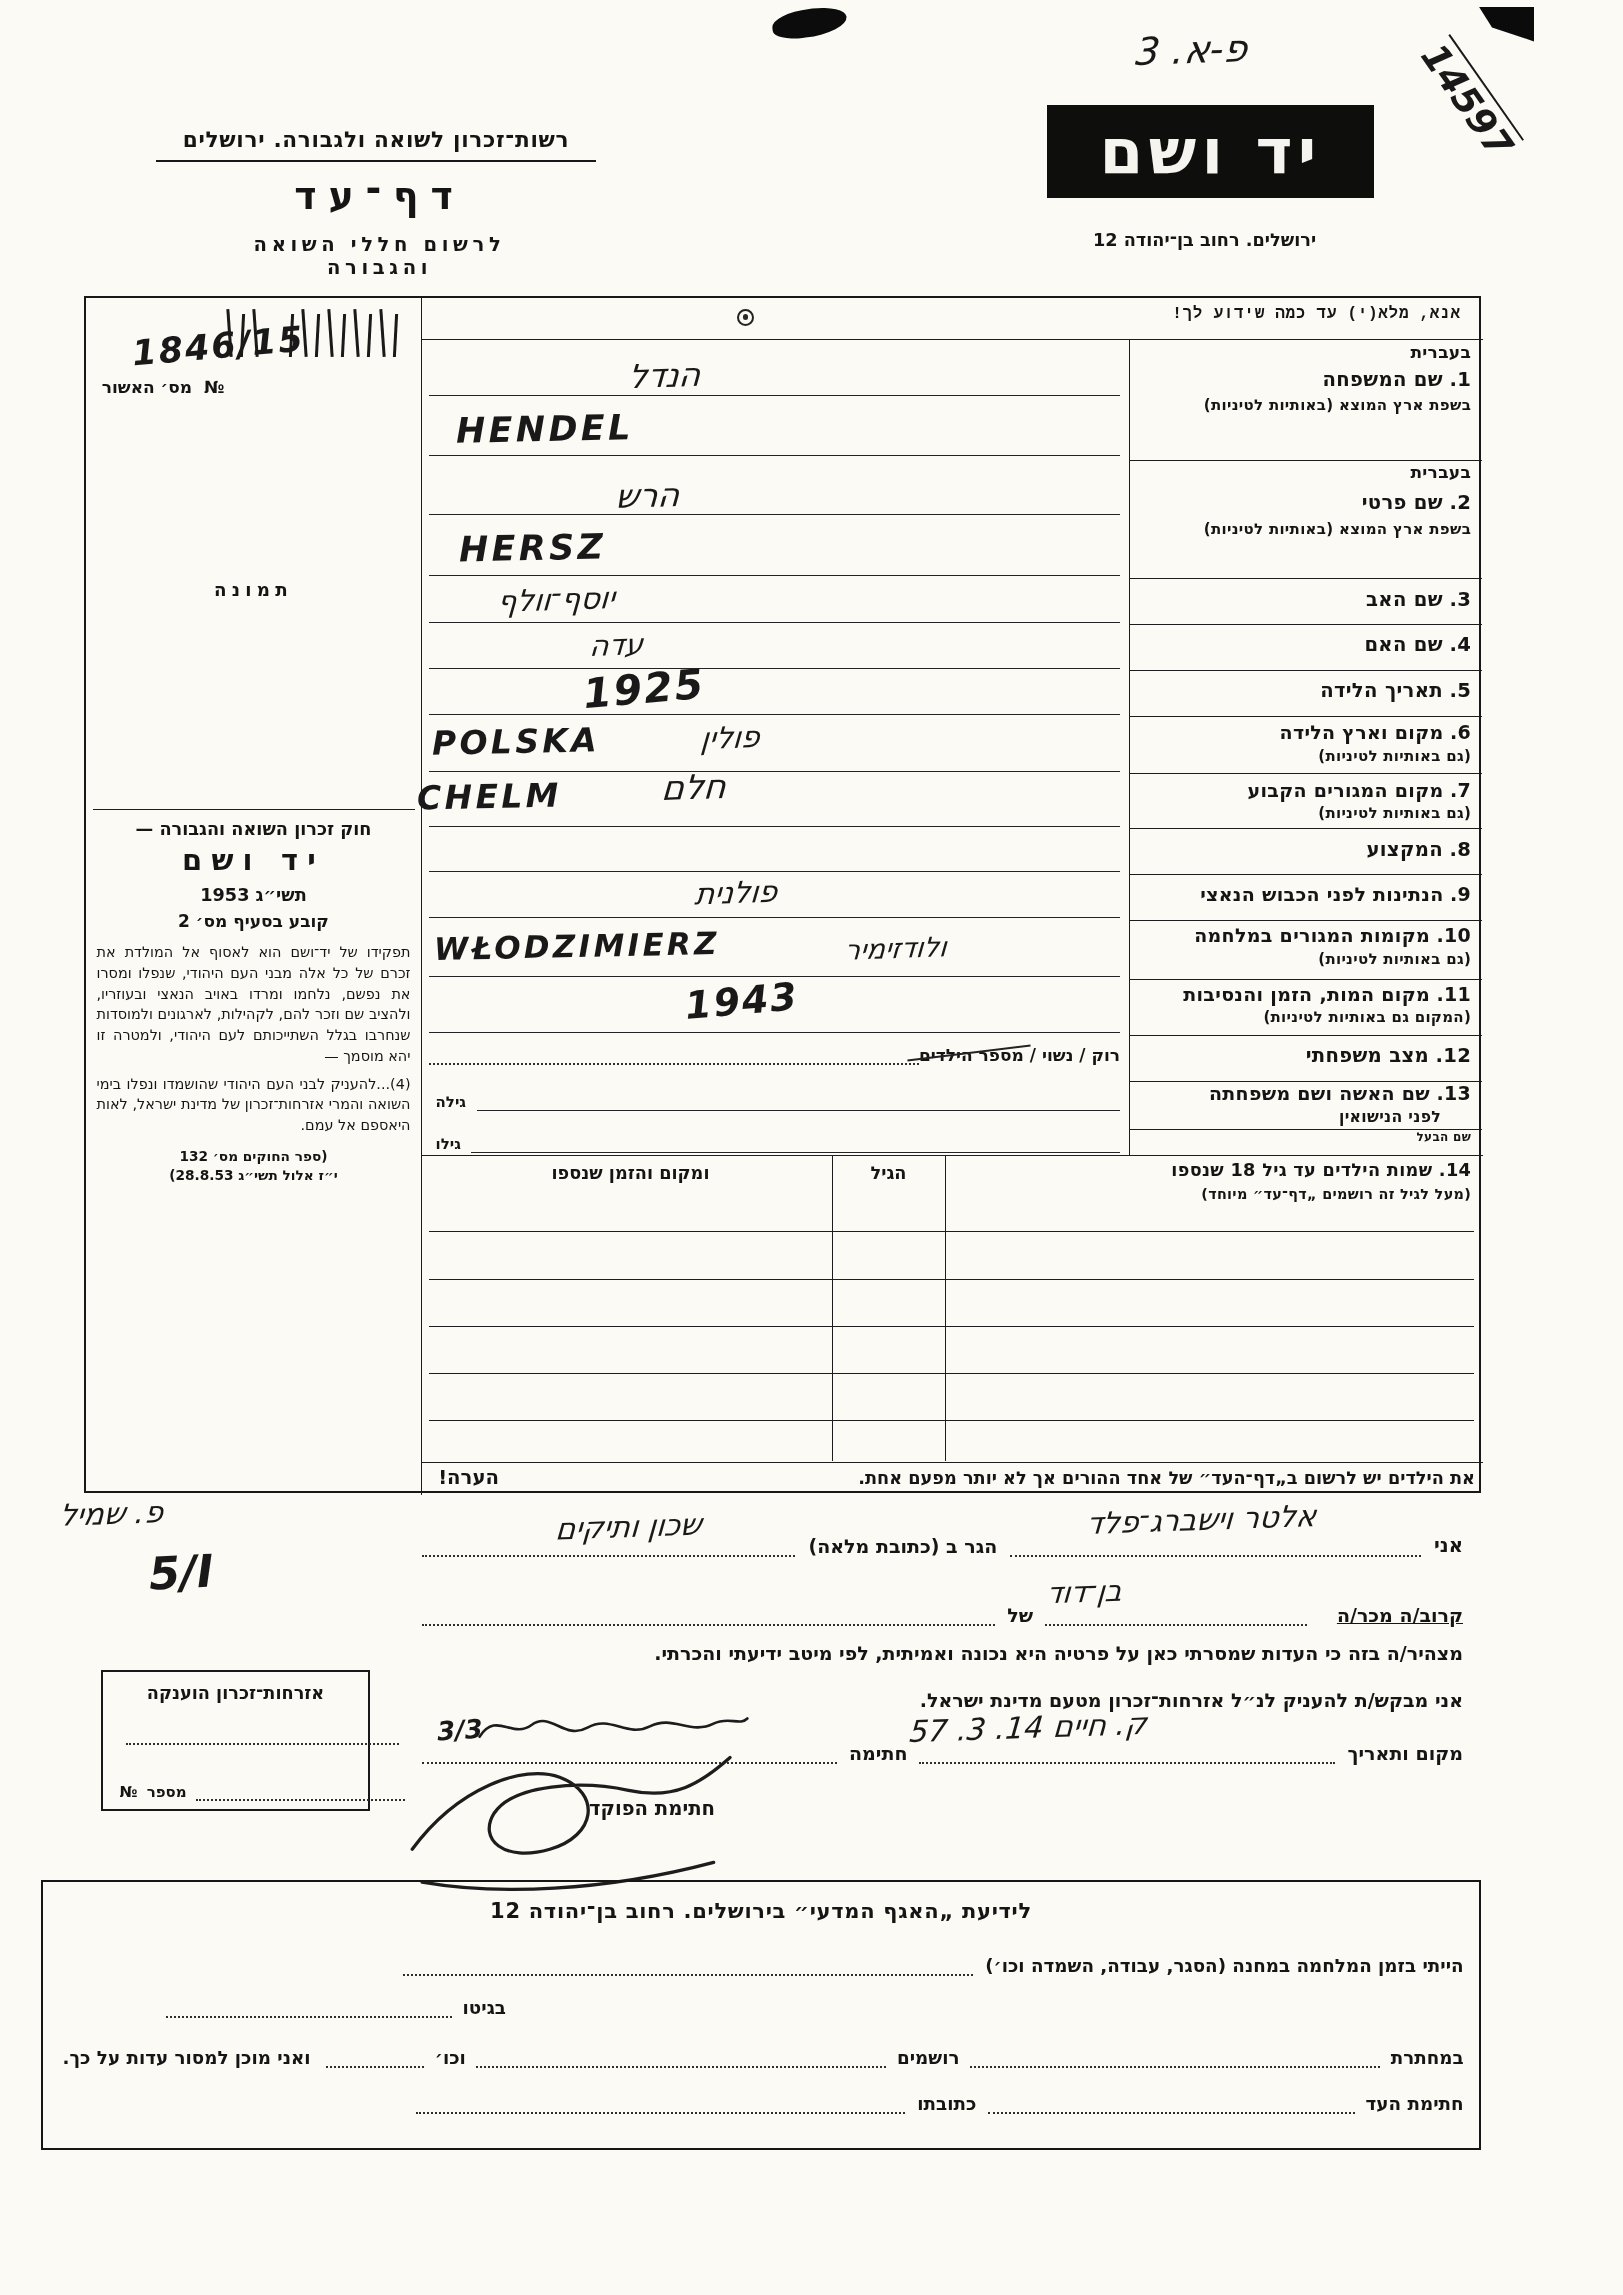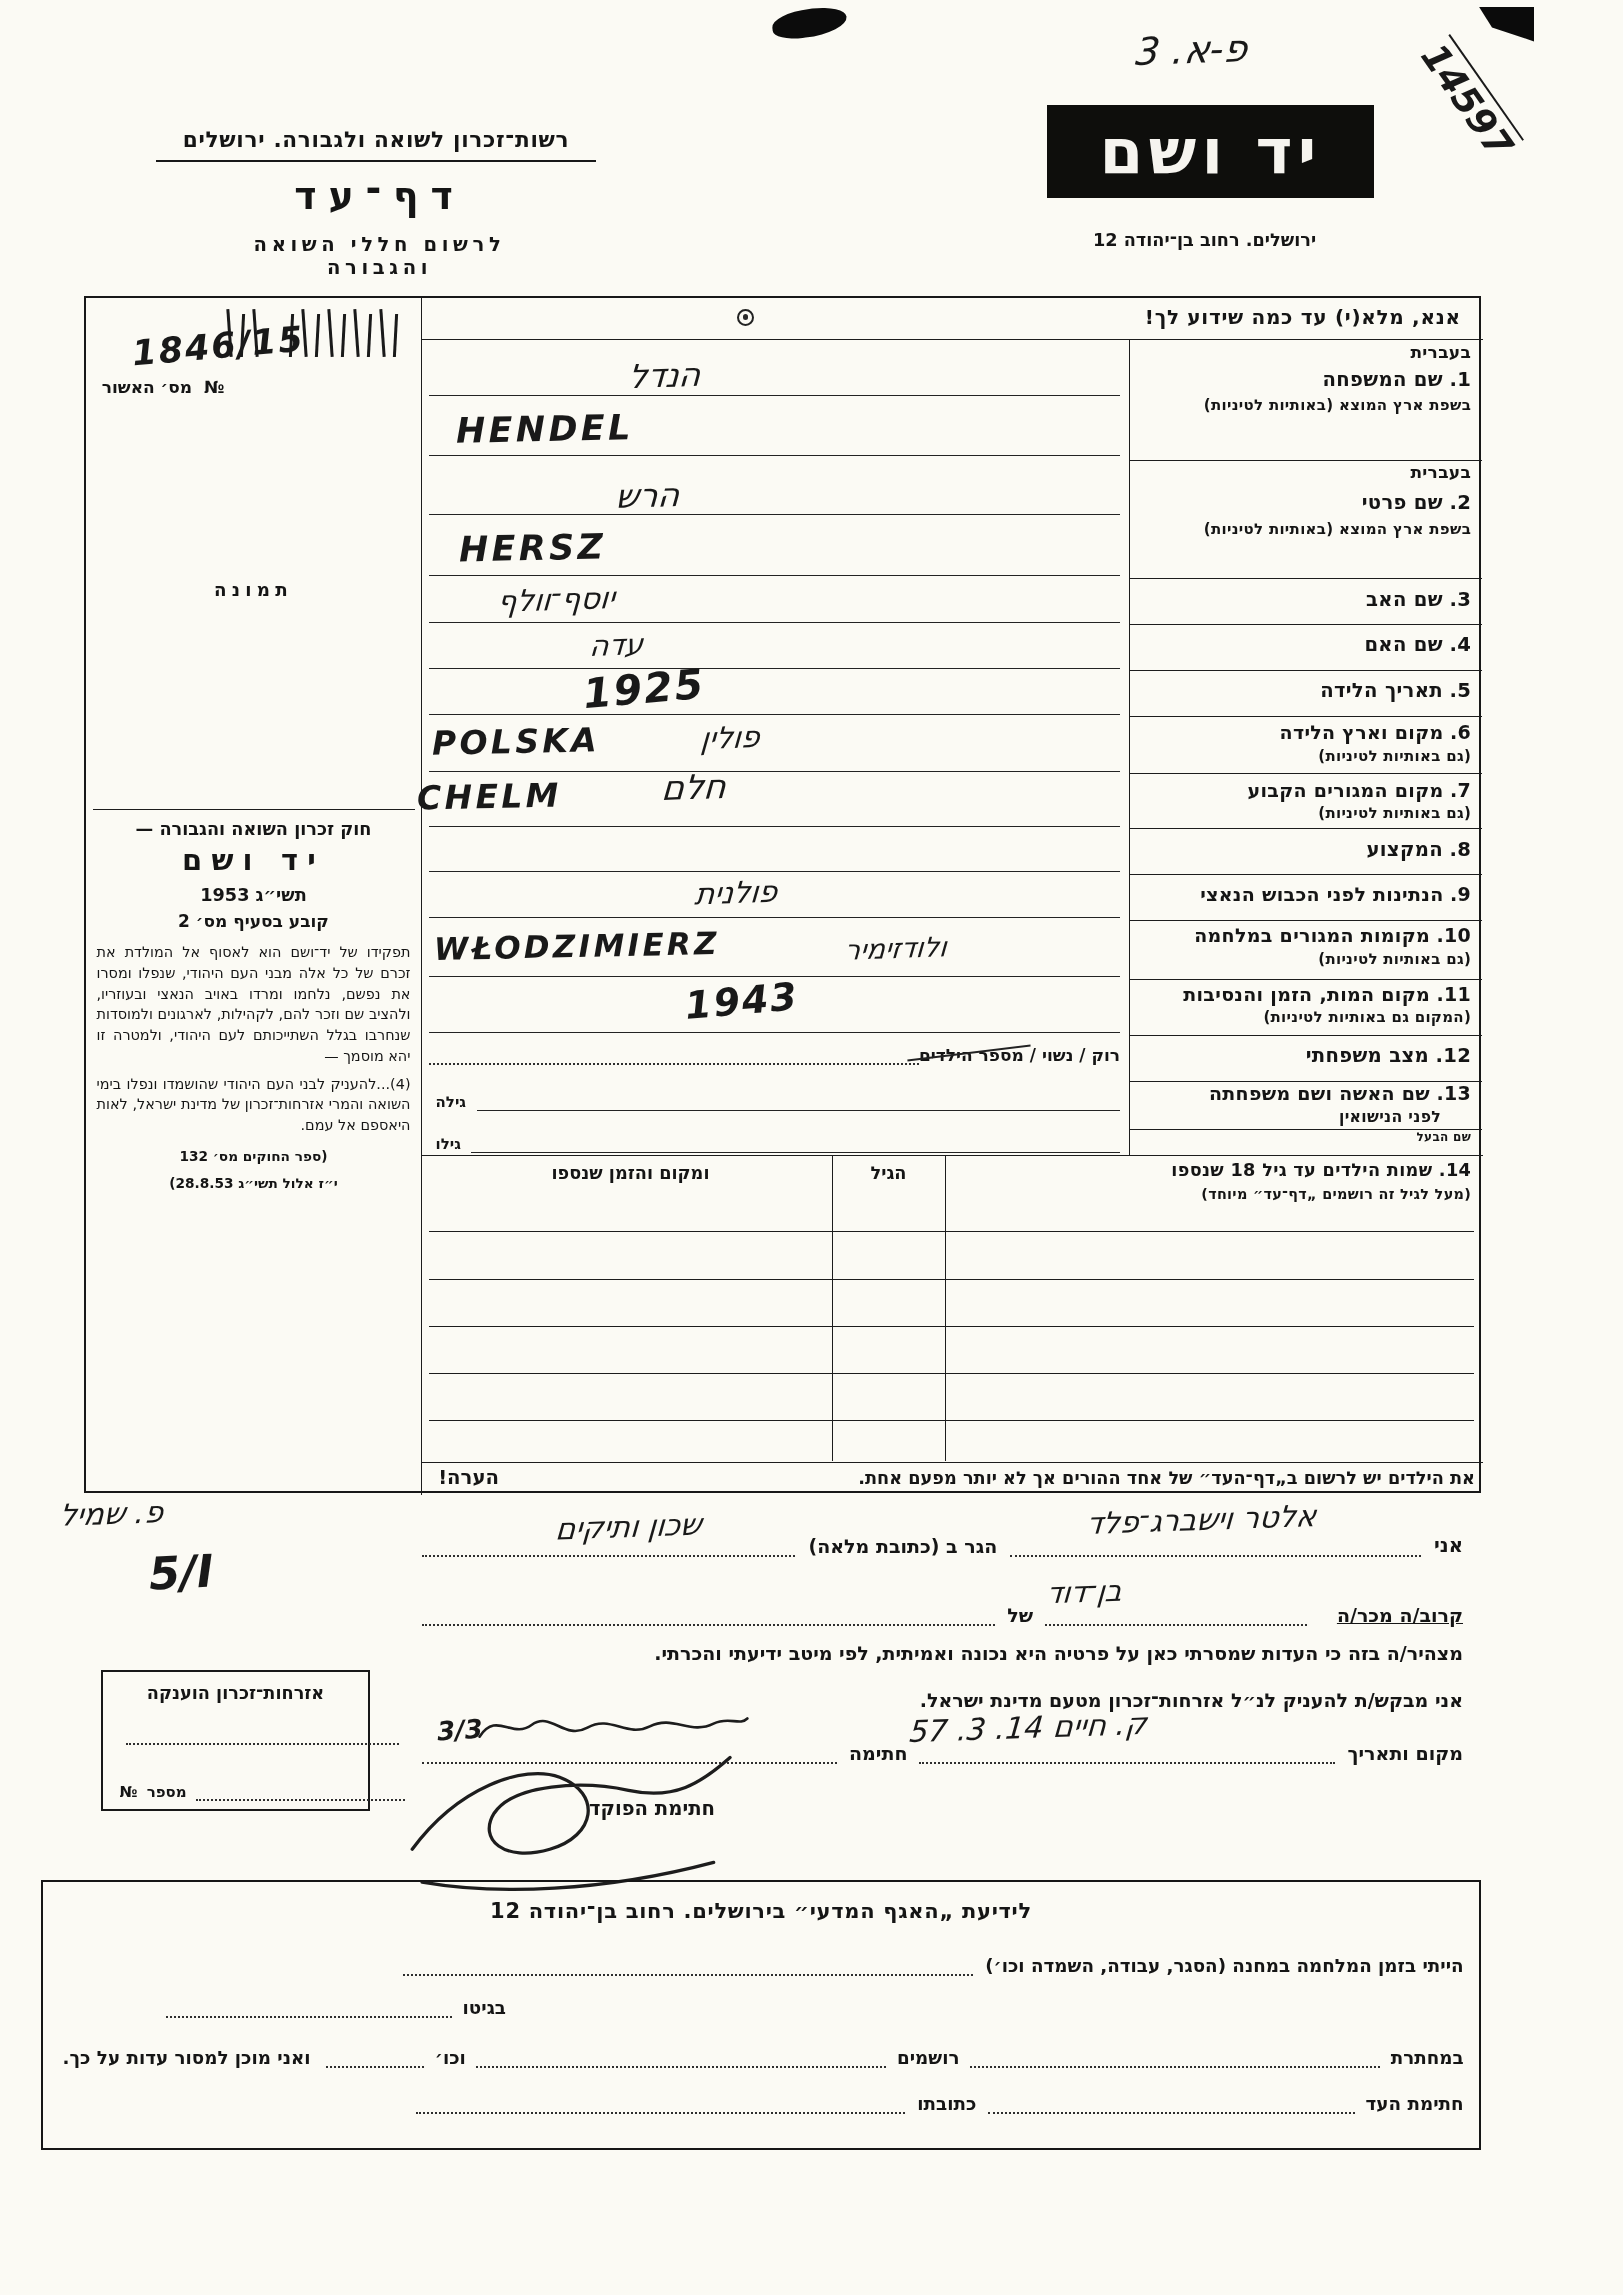--- a/index.html
+++ b/index.html
@@ -51,21 +51,21 @@
   <div class="abs center" style="left:156px;top:127px;width:440px;font-size:21.6px;font-weight:800;border-bottom:2.6px solid #181818;padding-bottom:7.9px;letter-spacing:0.7px;">רשות־זכרון לשואה ולגבורה. ירושלים</div>
   <div class="abs center" style="left:275px;top:174px;width:209px;font-size:38px;font-weight:900;letter-spacing:11.8px;">דף־עד</div>
   <div class="abs center" style="left:216px;top:233px;width:327px;font-size:19.6px;font-weight:800;letter-spacing:4.6px;">לרשום חללי השואה והגבורה</div>
   <div class="abs logo" style="left:1047px;top:105px;width:327px;height:93px;font-size:63px;">
     <span>יד ושם</span>
   </div>
   <div class="abs center" style="left:1021px;top:230px;width:367px;font-size:17.7px;font-weight:700;">ירושלים. רחוב בן־יהודה 12</div>
 
   <div class="abs main-box" style="left:84px;top:296px;width:1397px;height:1197px;">
 
-    <div class="abs fl" style="right:18.3px;top:6.5px;font-size:20px;letter-spacing:0.7px;">אנא, מלא(י) עד כמה שידוע לך!</div>
+    <div class="abs fl" style="right:18.3px;top:6.5px;font-size:16px;letter-spacing:0.7px;font-family:Liberation Mono, monospace;">אנא, מלא(י) עד כמה שידוע לך!</div>
     <div class="abs stamp-mark" style="left:651px;top:10.5px;"></div>
 
     <div class="hline" style="left:335px;top:41px;width:1062px;"></div>
     <div class="vline" style="left:335px;top:0;height:1197px;"></div>
     <div class="vline" style="left:1043px;top:41px;height:816px;"></div>
     <div class="hline" style="left:1043px;top:162px;width:353px;"></div>
     <div class="hline" style="left:1043px;top:280px;width:353px;"></div>
     <div class="hline" style="left:1043px;top:326px;width:353px;"></div>
     <div class="hline" style="left:1043px;top:372px;width:353px;"></div>
     <div class="hline" style="left:1043px;top:418px;width:353px;"></div>
@@ -198,21 +198,21 @@
 
     <div class="hline" style="left:6.5px;top:511px;width:322px;"></div>
     <div class="abs" style="left:10.5px;top:521px;width:314px;text-align:center;">
       <div class="fl" style="font-size:17.7px;white-space:normal;">חוק זכרון השואה והגבורה —</div>
       <div class="fl" style="font-size:29px;letter-spacing:9.2px;margin-top:3.9px;">יד ושם</div>
       <div class="fl" style="font-size:17.7px;margin-top:7.9px;">תשי״ג 1953</div>
       <div class="fl" style="font-size:17px;margin-top:6.5px;">קובע בסעיף מס׳ 2</div>
       <p style="font-size:14.4px;line-height:1.45;text-align:justify;margin-top:10.5px;font-weight:500;">תפקידו של יד־ושם הוא לאסוף אל המולדת את זכרם של כל אלה מבני העם היהודי, שנפלו ומסרו את נפשם, נלחמו ומרדו באויב הנאצי ובעוזריו, ולהציב שם וזכר להם, לקהילות, לארגונים ולמוסדות שנחרבו בגלל השתייכותם לעם היהודי, ולמטרה זו יהא מוסמך —</p>
       <p style="font-size:14.4px;line-height:1.45;text-align:justify;margin-top:6.5px;font-weight:500;">(4)...להעניק לבני העם היהודי שהושמדו ונפלו בימי השואה והמרי אזרחות־זכרון של מדינת ישראל, לאות היאספם אל עמם.</p>
       <div class="fl" style="font-size:13.7px;margin-top:11.8px;">(ספר החוקים מס׳ 132</div>
-      <div class="fl" style="font-size:13.7px;margin-top:11px;text-align:center;">י״ז אלול תשי״ג 28.8.53)</div>
+      <div class="fl" style="font-size:13.7px;margin-top:3px;text-align:center;">י״ז אלול תשי״ג 28.8.53)</div>
     </div>
 
     <div class="hw hw-he" style="left:543px;top:58px;font-size:33px;">הנדל</div>
     <div class="hw hw-lat" style="left:370px;top:111px;font-size:35px;">HENDEL</div>
     <div class="hw hw-he" style="left:530px;top:178px;font-size:33px;">הרש</div>
     <div class="hw hw-lat" style="left:373px;top:230px;font-size:35px;">HERSZ</div>
     <div class="hw hw-he" style="left:412px;top:284px;font-size:30px;">יוסף־וולף</div>
     <div class="hw hw-he" style="left:504px;top:330px;font-size:29px;">עדה</div>
     <div class="hw hw-num" style="left:497px;top:367px;font-size:41px;">1925</div>
     <div class="hw hw-lat" style="left:346px;top:424px;font-size:33px;">POLSKA</div>

